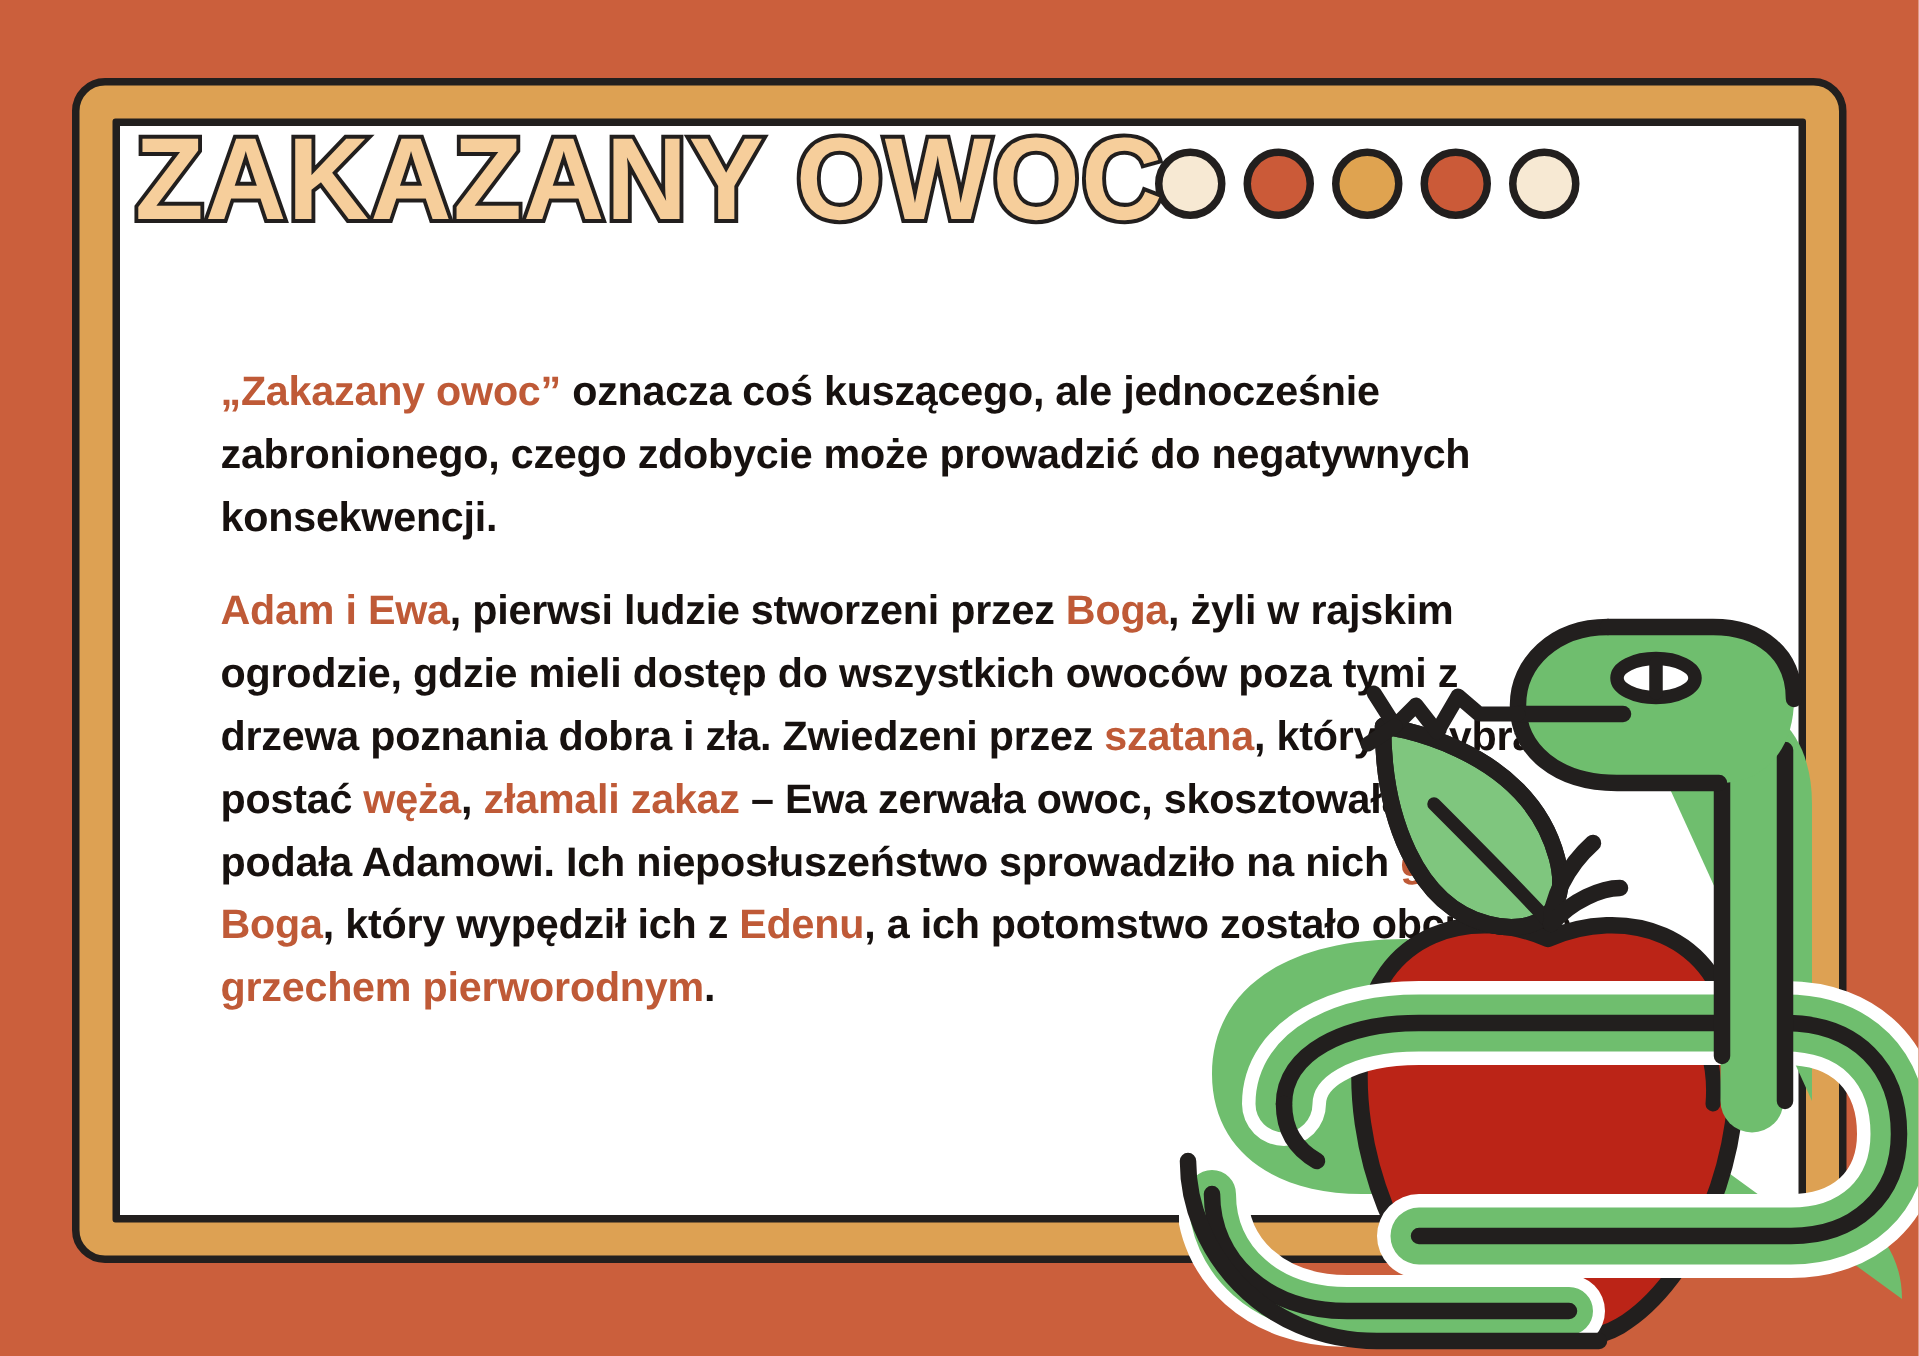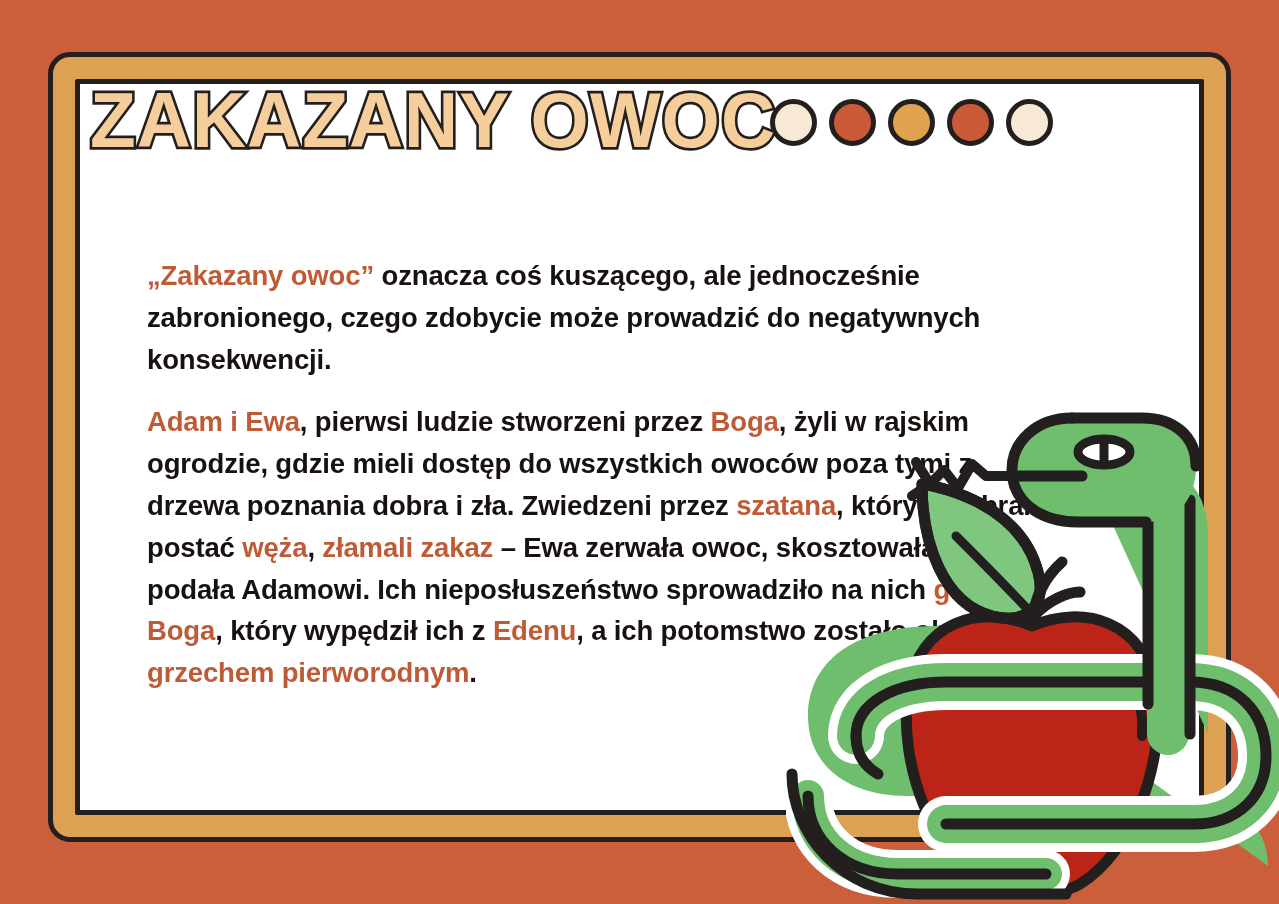--- a/index.html
+++ b/index.html
@@ -93,21 +93,20 @@
     left: 147px;
     top: 240px;
     width: 940px;
     z-index: 5;
     font-family: "Liberation Sans", sans-serif;
     font-weight: bold;
     font-size: 27.5px;
     line-height: 1.52;
     color: #17110F;
     letter-spacing: -0.15px;
-    margin-top: 15px;
   }
 
   #para1 { width: 935px; }
 
   #para2 {
     margin-top: 21px;
     width: 920px;
   }
 
   .accent { color: #BF5A37; }

